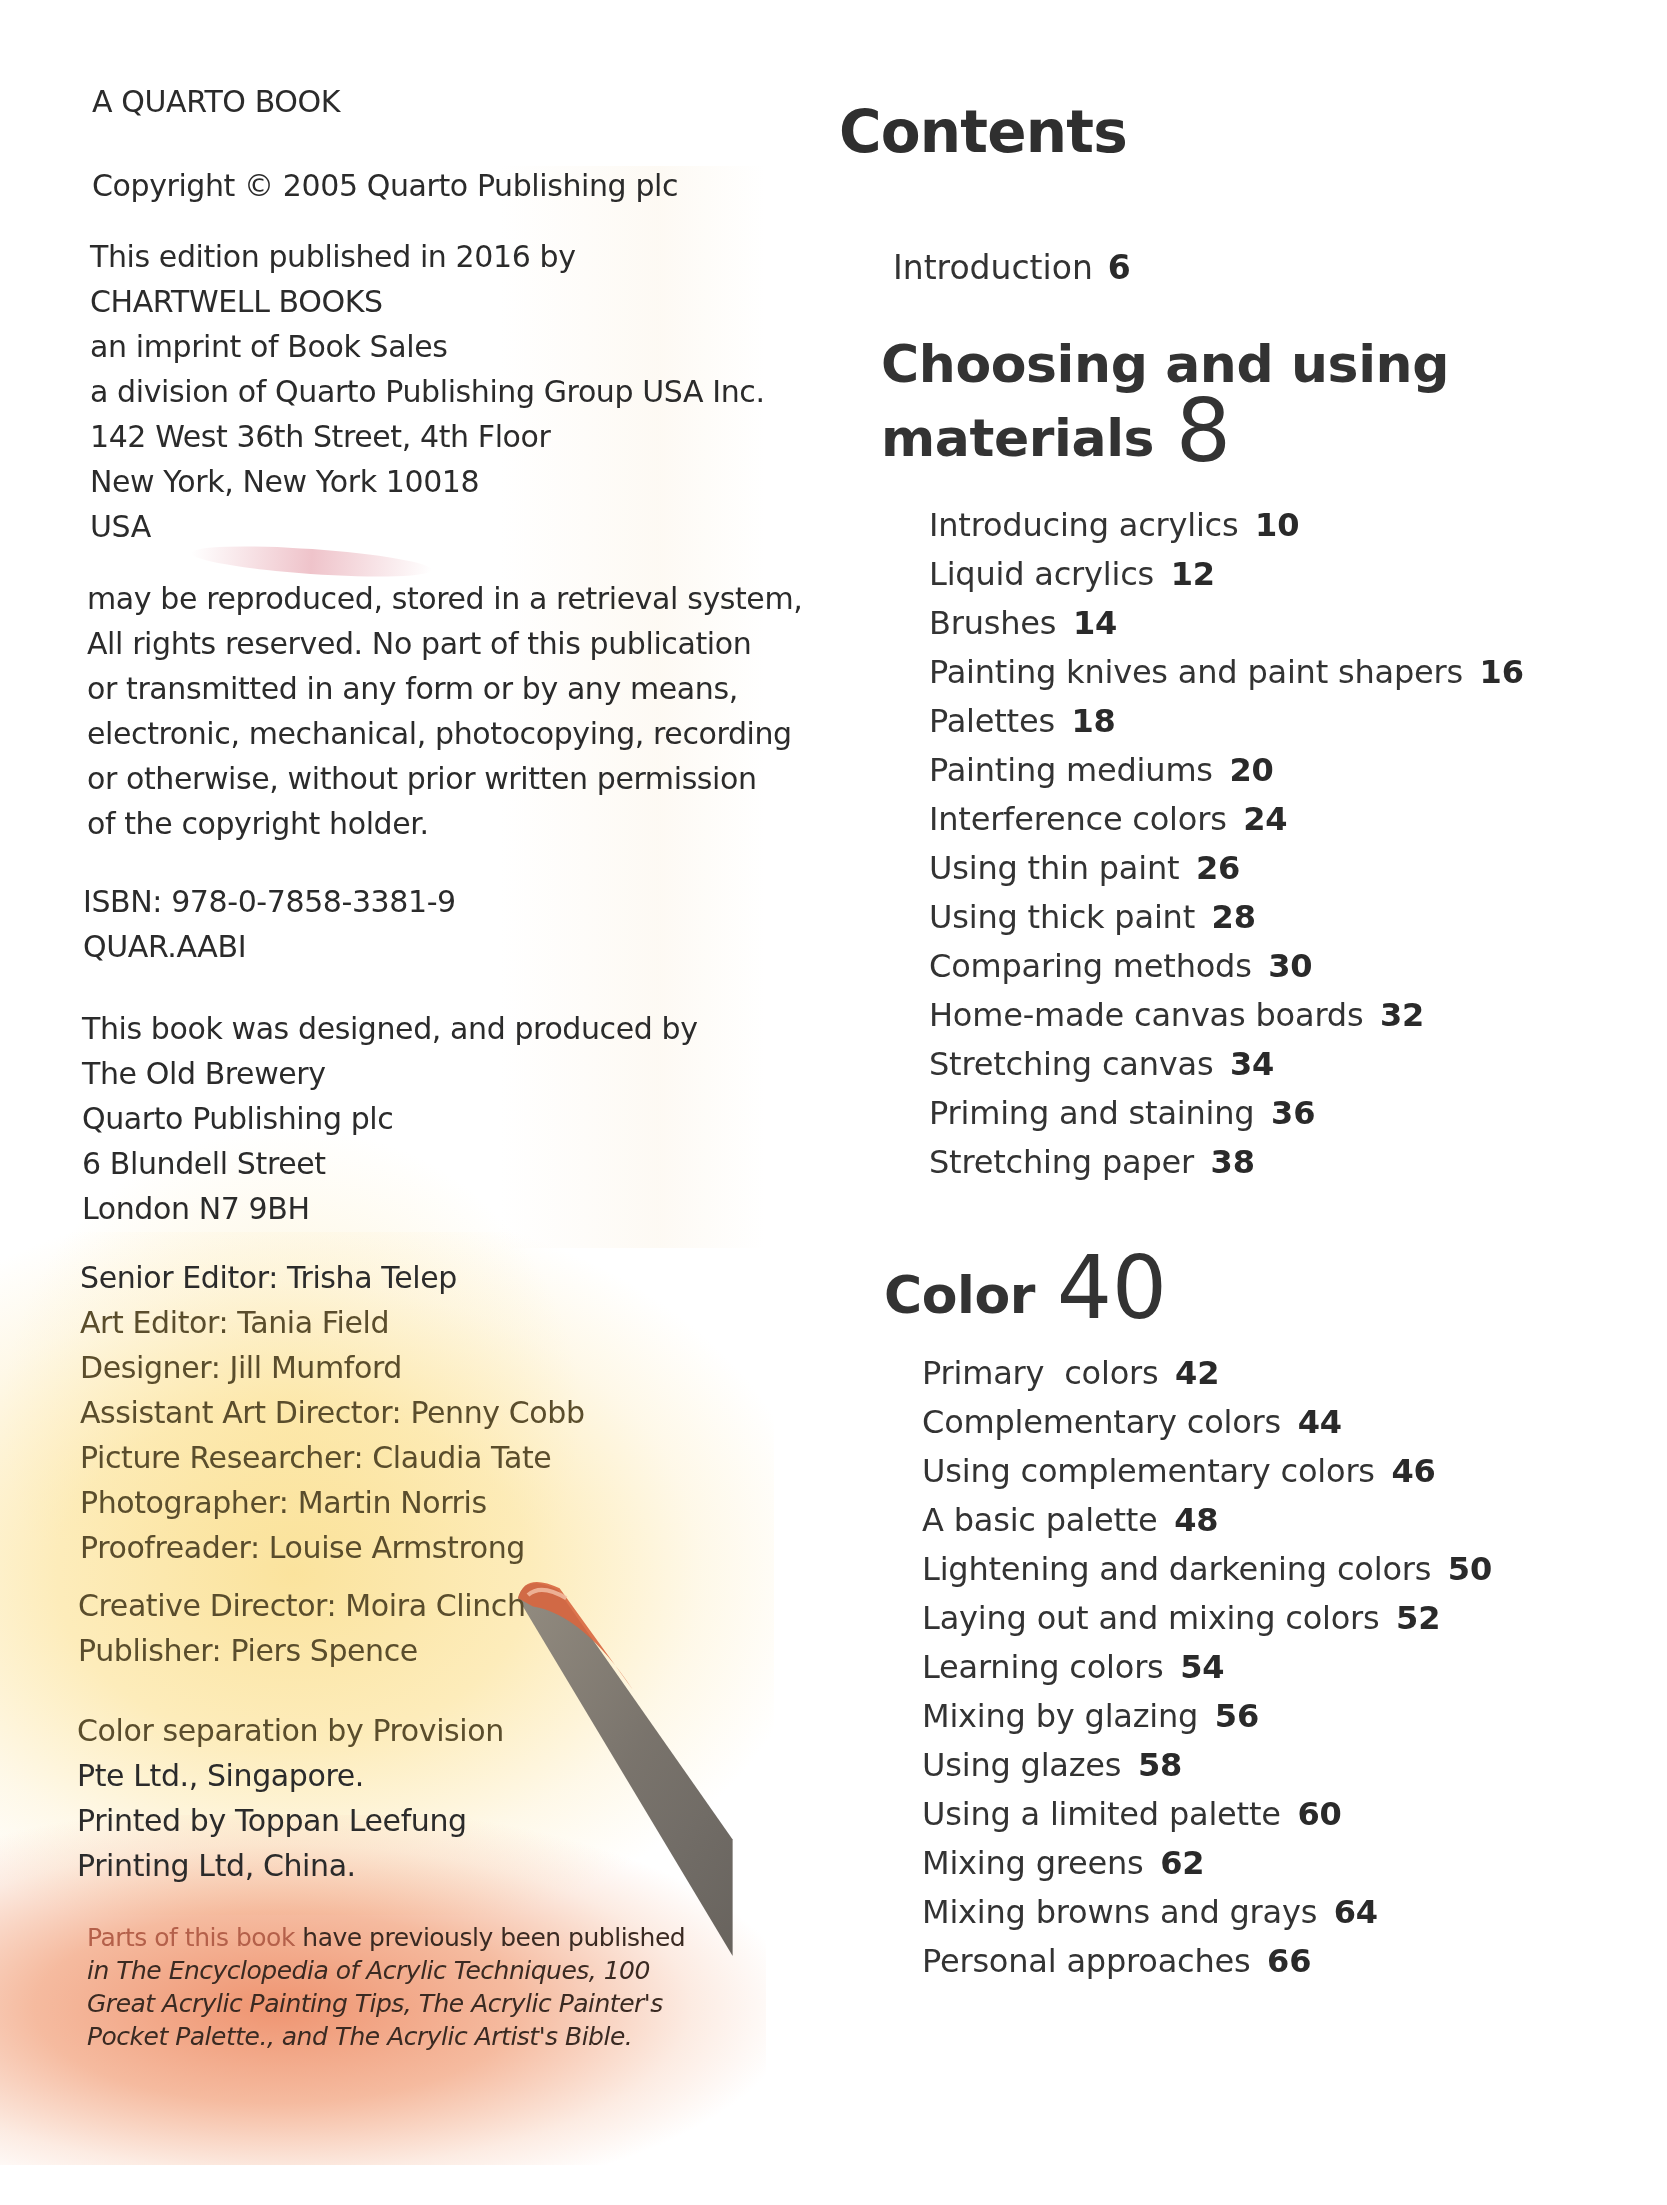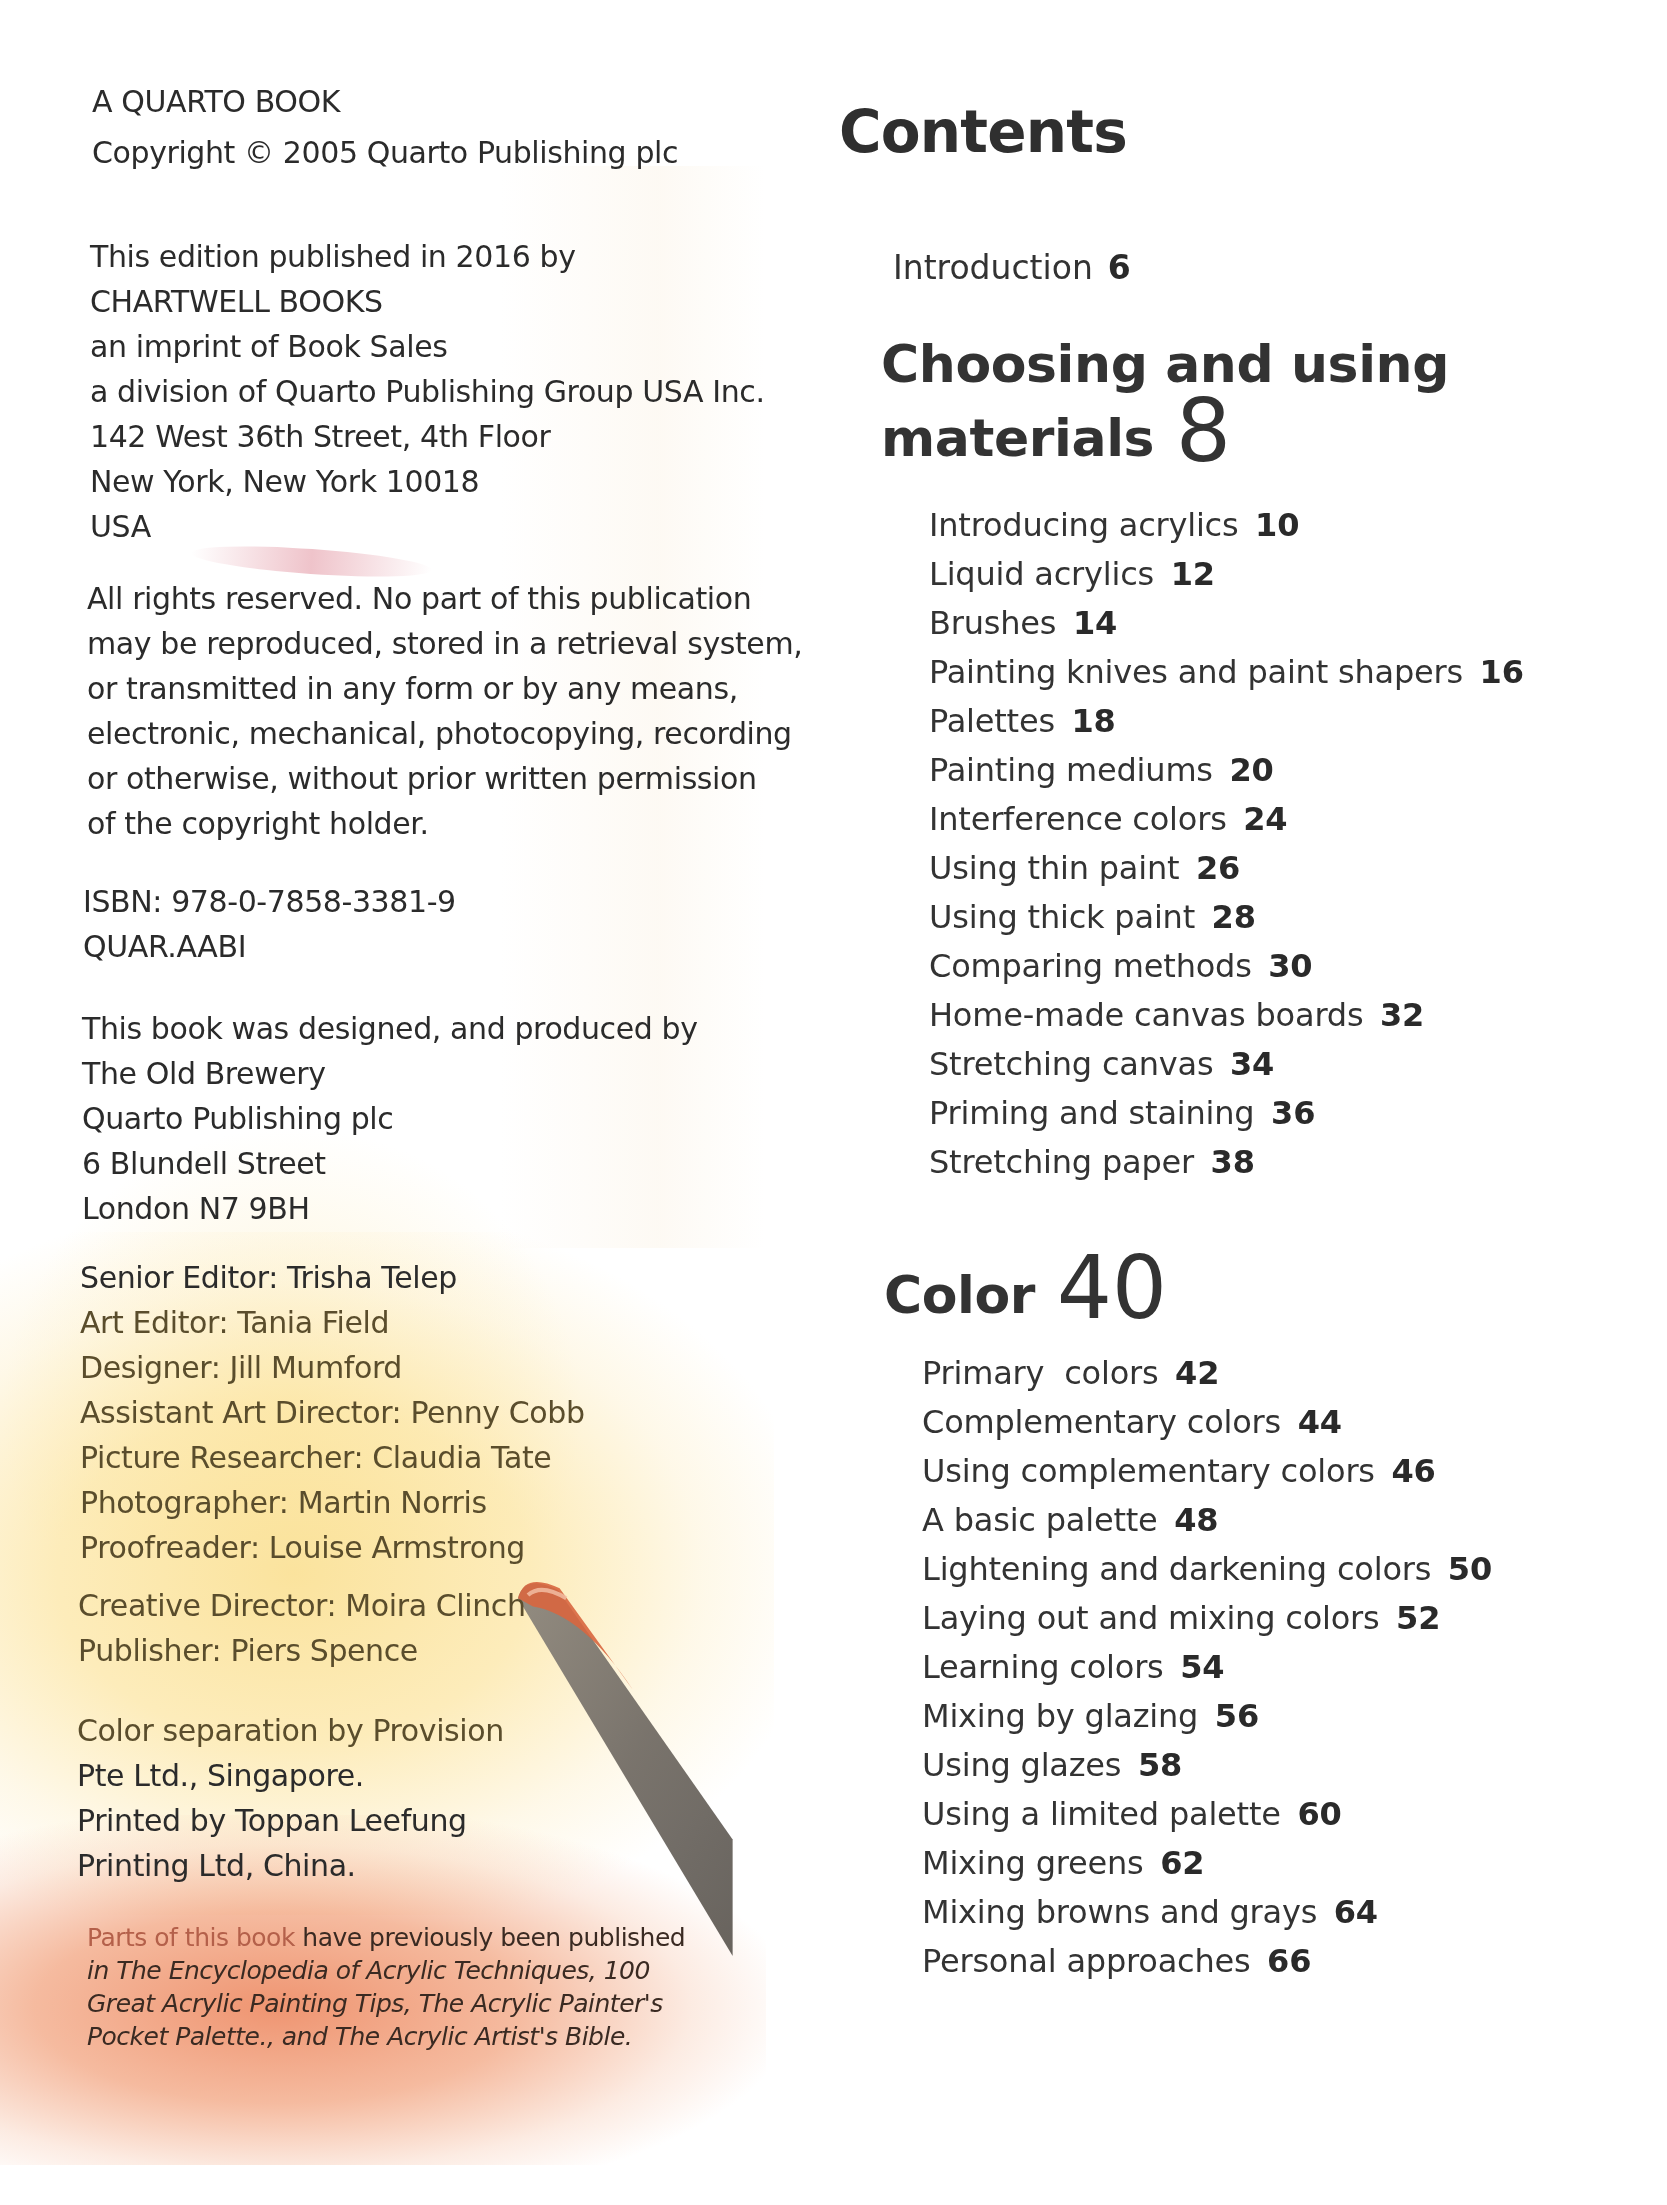--- a/index.html
+++ b/index.html
@@ -86,37 +86,37 @@
     </linearGradient>
   </defs>
   <path d="M12 40 Q 20 10 60 30 L 270 330 L 270 470 Z" fill="url(#blade)" opacity="0.92"></path>
   <path d="M12 40 Q 20 8 62 28 L 150 150 Q 90 60 30 50 Z" fill="#d8663f" opacity="0.9"></path>
   <path d="M24 36 Q 40 22 70 40" stroke="#f4c2a8" stroke-width="5" fill="none" opacity="0.8"></path>
 </svg>
 
 <div class="block left-text" style="left:92px; top:79px;text-align:right;">
   <span class="line">A QUARTO BOOK</span>
 </div>
-<div class="block left-text" style="left:92px; top:130px;">
+<div class="block left-text" style="left:92px; top:163px;">
   <span class="line">Copyright © 2005 Quarto Publishing plc</span>
 </div>
 
 <div class="block left-text" style="left:90px; top:234px;">
   <span class="line">This edition published in 2016 by</span>
   <span class="line">CHARTWELL BOOKS</span>
   <span class="line">an imprint of Book Sales</span>
   <span class="line">a division of Quarto Publishing Group USA Inc.</span>
   <span class="line">142 West 36th Street, 4th Floor</span>
   <span class="line">New York, New York 10018</span>
   <span class="line">USA</span>
 </div>
 
 <div class="block left-text" style="left:87px; top:576px;">
+  <span class="line">may be reproduced, stored in a retrieval system,</span>
   <span class="line">All rights reserved. No part of this publication</span>
-  <span class="line">may be reproduced, stored in a retrieval system,</span>
   <span class="line">or transmitted in any form or by any means,</span>
   <span class="line">electronic, mechanical, photocopying, recording</span>
   <span class="line">or otherwise, without prior written permission</span>
   <span class="line">of the copyright holder.</span>
 </div>
 
 <div class="block left-text" style="left:83px; top:879px;">
   <span class="line">ISBN: 978-0-7858-3381-9</span>
   <span class="line">QUAR.AABI</span>
 </div>

